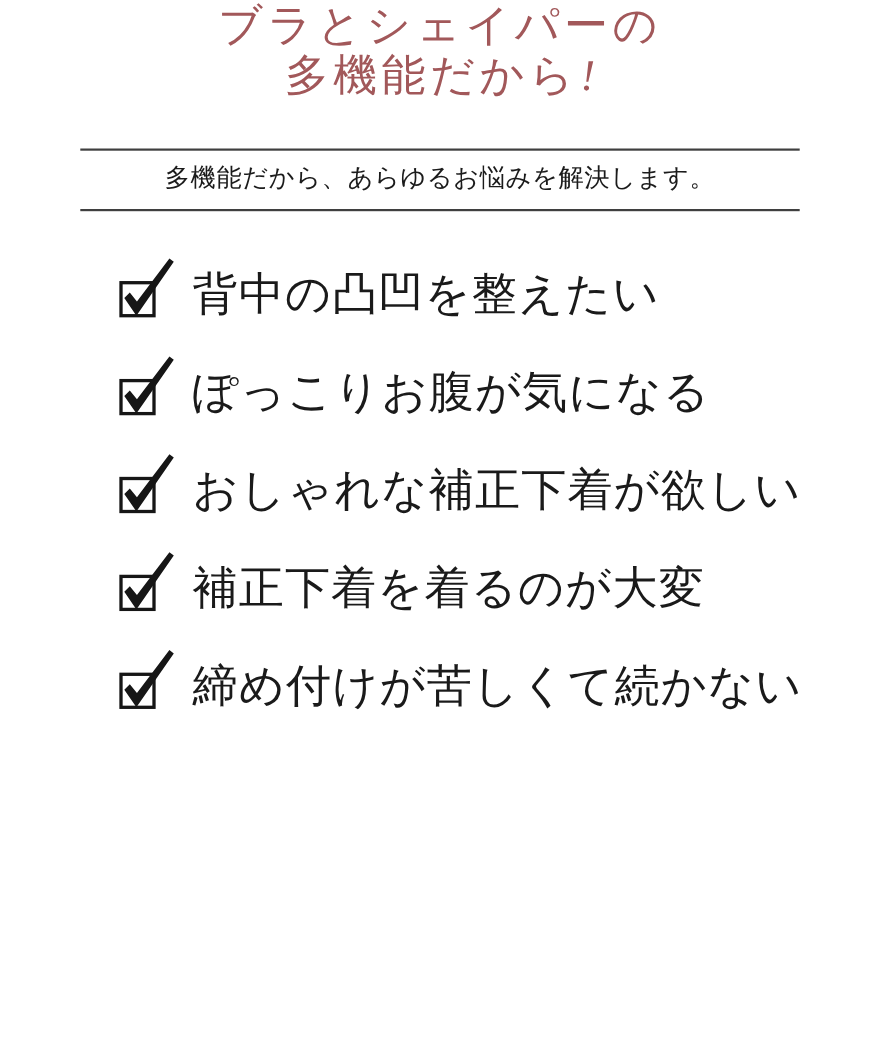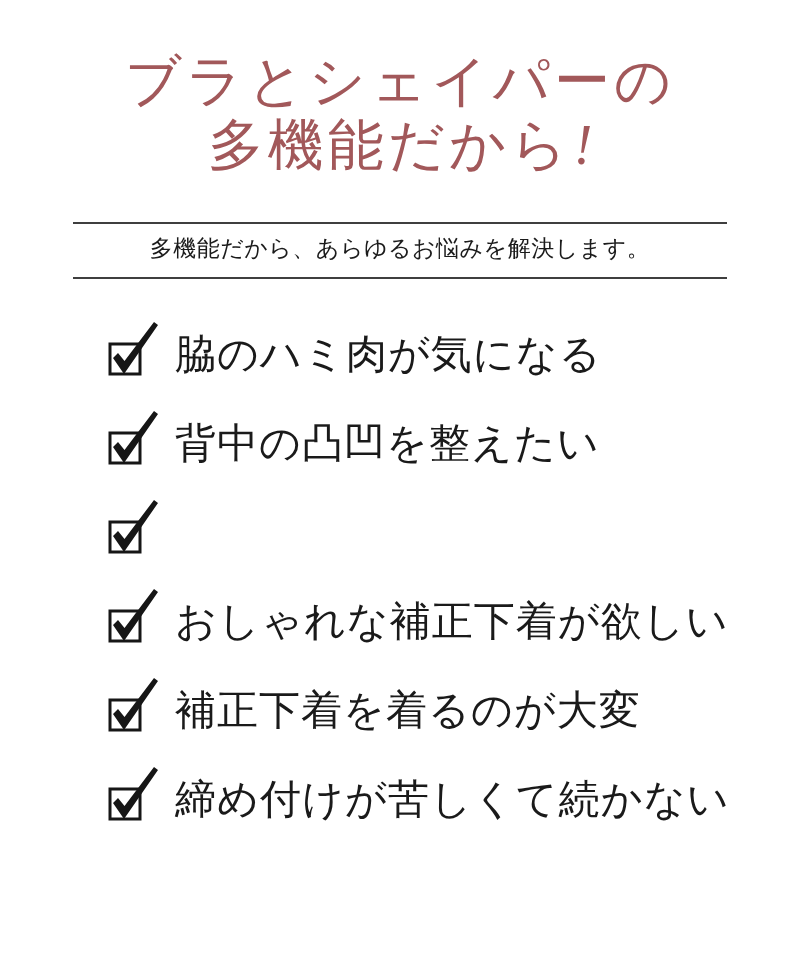--- a/index.html
+++ b/index.html
@@ -6,24 +6,23 @@
   body { background: #ffffff; }
   .page {
     position: relative;
     width: 800px;
     height: 960px;
     background: #ffffff;
     overflow: hidden;
     font-family: "Liberation Serif", "DejaVu Serif", serif;
   }
   .title {
-    margin-top: 50px;
     text-align: center;
     color: #a2585a;
-    font-size: 56px;
+    font-size: 40px;
     line-height: 1.14;
     letter-spacing: 4px;
     font-weight: 400;
   }
   .title .bang {
     font-style: italic;
     letter-spacing: 0;
     margin-left: 2px;
   }
   .subtitle-block {
@@ -73,41 +72,35 @@
     <div>ブラとシェイパーの</div>
     <div><span>多機能だから</span><span class="bang">!</span></div>
   </div>
 
   <div class="subtitle-block">
     <div class="subtitle-text">多機能だから、あらゆるお悩みを解決します。</div>
   </div>
 
   <div class="checklist">
 
-    <div class="check-row">
-      <svg width="52" height="56" viewBox="0 0 52 56">
-        <rect x="2" y="23" width="30" height="30" fill="none" stroke="#161616" stroke-width="3"></rect>
-        <polygon points="5,37 10,32 16.5,40 46,1 50,4 16,53" fill="#161616"></polygon>
-      </svg>
-      <span class="check-label">脇のハミ肉が気になる</span>
-    </div>
 
     <div class="check-row">
       <svg width="52" height="56" viewBox="0 0 52 56">
         <rect x="2" y="23" width="30" height="30" fill="none" stroke="#161616" stroke-width="3"></rect>
         <polygon points="5,37 10,32 16.5,40 46,1 50,4 16,53" fill="#161616"></polygon>
       </svg>
       <span class="check-label">背中の凸凹を整えたい</span>
     </div>
 
     <div class="check-row">
       <svg width="52" height="56" viewBox="0 0 52 56">
         <rect x="2" y="23" width="30" height="30" fill="none" stroke="#161616" stroke-width="3"></rect>
         <polygon points="5,37 10,32 16.5,40 46,1 50,4 16,53" fill="#161616"></polygon>
       </svg>
+      <span class="check-label">ぽっこりお腹が気になる</span>
     </div>
 
     <div class="check-row">
       <svg width="52" height="56" viewBox="0 0 52 56">
         <rect x="2" y="23" width="30" height="30" fill="none" stroke="#161616" stroke-width="3"></rect>
         <polygon points="5,37 10,32 16.5,40 46,1 50,4 16,53" fill="#161616"></polygon>
       </svg>
       <span class="check-label">おしゃれな補正下着が欲しい</span>
     </div>
 

